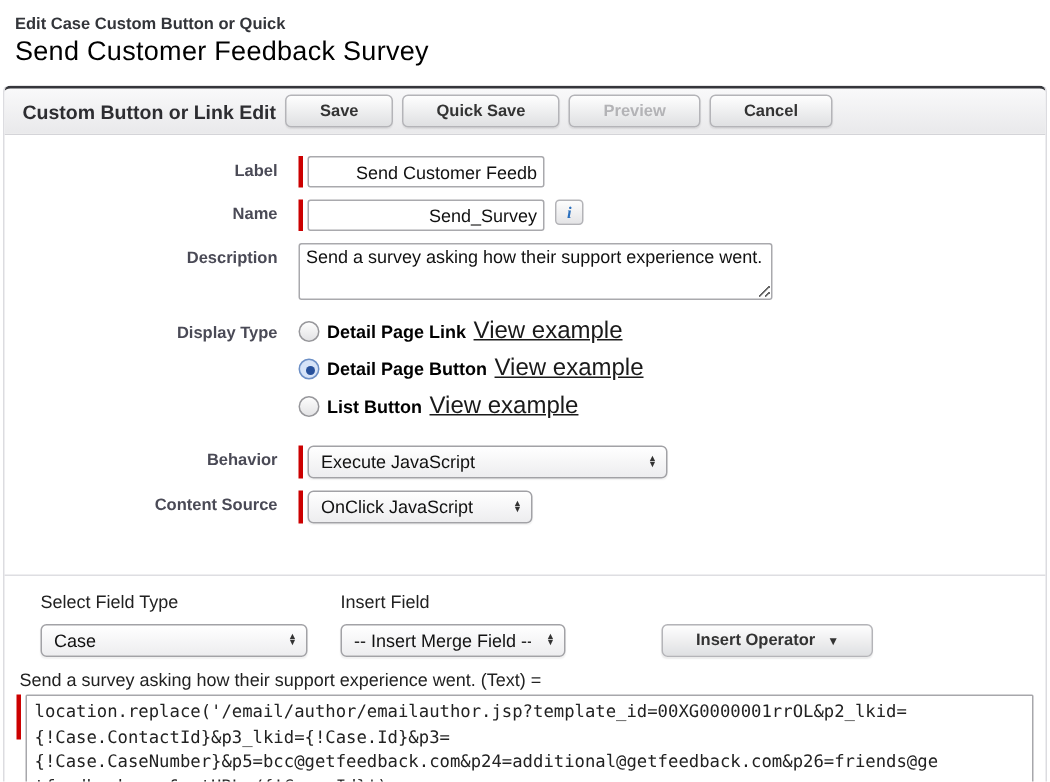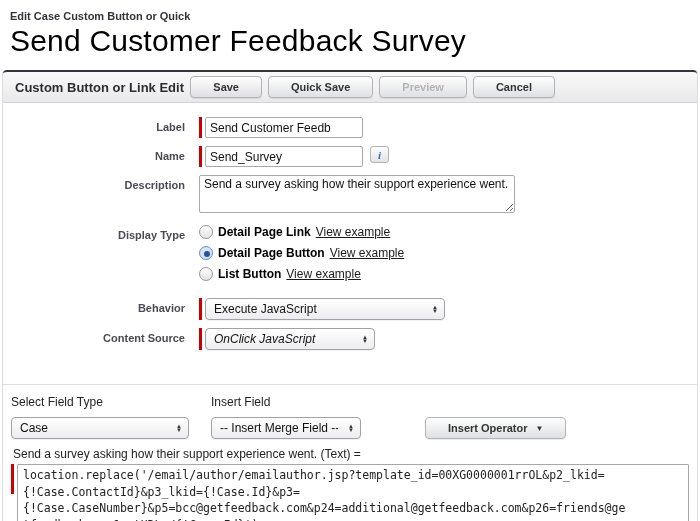--- a/index.html
+++ b/index.html
@@ -1,66 +1,66 @@
 <!DOCTYPE html>
 <html><head>
 <meta charset="utf-8">
 <style>
   * { margin:0; padding:0; box-sizing:border-box; }
   html,body { width:700px; height:521px; background:#fff; overflow:hidden;
     font-family:"Liberation Sans","DejaVu Sans",sans-serif; color:#1a1a1a; }
   .page-head { padding:10px 0 0 10px; }
   .breadcrumb { font-size:11px; font-weight:bold; color:#33353a; margin-bottom:2px; }
-  .page-title { font-size:30px; font-weight:normal; color:#000; letter-spacing:0.2px; }
+  .page-title { font-size:18px; font-weight:normal; color:#000; letter-spacing:0.2px; }
 
   .container { margin:12px 2px 0 2px; border:1px solid #dcdce0; border-top:none;
     border-radius:4px 4px 0 0; min-height:460px; }
   .section-bar { border-top:2px solid #35363b; border-radius:4px 4px 0 0;
     background:linear-gradient(#f9f9fa,#e9e9eb); border-bottom:1px solid #d4d4d8;
     height:33px; display:flex; align-items:center; padding:0 12px; }
   .section-title { font-size:13px; font-weight:bold; color:#2d2d31; flex:0 0 auto; }
   .btn-group { margin-left:auto; margin-right:130px; display:flex; gap:6px; }
   .btn { font-family:inherit; font-size:11px; font-weight:bold; color:#333;
     background:linear-gradient(#fefefe,#dfe0e2); border:1px solid #b4b4b8;
     border-radius:4px; padding:4px 22px; cursor:pointer; box-shadow:0 1px 1px rgba(0,0,0,.08); }
   .btn.disabled { color:#b3b3b6; }
 
   .form-area { padding:14px 0 16px 0; }
   .form-row { display:grid; grid-template-columns:196px 1fr; margin-bottom:8px; }
   .f-label { text-align:right; padding:4px 14px 0 0; font-size:11px; font-weight:bold; color:#4a4a56; }
   .f-value { display:flex; align-items:flex-start; }
   .req { width:3px; background:#cc0000; margin-right:3px; flex:0 0 3px; }
   .req.h-input { height:21px; }
   input[type=text] { font-family:inherit; font-size:12px; border:1px solid #a9a9ad;
-    height:21px; padding:1px 4px; width:158px; color:#111; border-radius:2px; }
+    height:21px; padding:1px 4px; width:158px; color:#111; border-radius:2px;text-align:right; }
   textarea.desc { font-family:inherit; font-size:12px; border:1px solid #a9a9ad;
     width:316px; height:38px; padding:1px 4px; color:#111; resize:both; border-radius:2px; }
   .info-btn { margin-left:7px; width:19px; height:17px; border:1px solid #b3b3b7; border-radius:3px;
     background:linear-gradient(#fdfdfd,#e4e4e6); color:#2a6fbd; font-family:"Liberation Serif",serif;
     font-style:italic; font-weight:bold; font-size:11px; display:inline-flex; align-items:center;
     justify-content:center; cursor:pointer; }
 
   .radio-row { display:flex; align-items:center; margin-bottom:7px; }
   .radio { width:14px; height:14px; border-radius:50%; border:1px solid #97979b;
     background:linear-gradient(#fdfdfd,#e3e3e5); margin-right:5px; position:relative; flex:0 0 14px; cursor:pointer; }
   .radio.selected { border-color:#6c8fc6; background:radial-gradient(circle,#d7e4f8 60%,#b9cdea); }
   .radio.selected::after { content:''; position:absolute; left:4px; top:4px; width:6px; height:6px;
     border-radius:50%; background:#27519c; }
   .radio-label { font-size:12px; font-weight:bold; color:#000; margin-right:5px; }
-  a.lnk { font-size:12px; color:#1a1a1a; text-decoration:underline; cursor:pointer; }
+  a.lnk { font-size:16px; color:#1a1a1a; text-decoration:underline; cursor:pointer; }
   a.lnk.bold { font-weight:bold; }
 
   .select { border:1px solid #a2a2a6; border-radius:4px; background:linear-gradient(#fff,#ededef);
     height:22px; display:inline-flex; align-items:center; font-size:12px; color:#111;
     padding:0 6px 0 8px; cursor:pointer; box-shadow:0 1px 1px rgba(0,0,0,.06); }
   .select .txt { flex:1 1 auto; white-space:nowrap; overflow:hidden; }
   .stepper { display:inline-flex; flex-direction:column; margin-left:10px; line-height:4px;
     font-size:6px; color:#333; }
   .sel-behavior { width:240px; }
-  .sel-content { width:170px;font-style:italic; }
+  .sel-content { width:150px; }
   .sel-fieldtype { width:178px; }
   .sel-insertfield { width:150px; }
 
   .divider { border-top:1px solid #dedee2; margin-top:10px; }
   .editor-area { padding:10px 8px 0 8px; }
   .pick-row { display:flex; align-items:flex-end; }
   .pick-col { display:flex; flex-direction:column; }
   .pick-col + .pick-col { margin-left:22px; }
   .pick-label { font-size:12px; color:#222; margin-bottom:8px; }
   .op-btn { margin-left:64px; align-self:flex-end; display:inline-flex; align-items:center; gap:8px; }
@@ -166,21 +166,21 @@
         </span>
       </div>
     </div>
 
   </div>
 
   <div class="divider"></div>
 
   <div class="editor-area">
     <div class="pick-row">
-      <div class="pick-col" style="margin-left:0">
+      <div class="pick-col" style="margin-left:16px">
         <div class="pick-label">Select Field Type</div>
         <span class="select sel-fieldtype">
           <span class="txt">Case</span>
           <span class="stepper">
               <span>▲</span>
               <span>▼</span>
             </span>
         </span>
       </div>
       <div class="pick-col">

